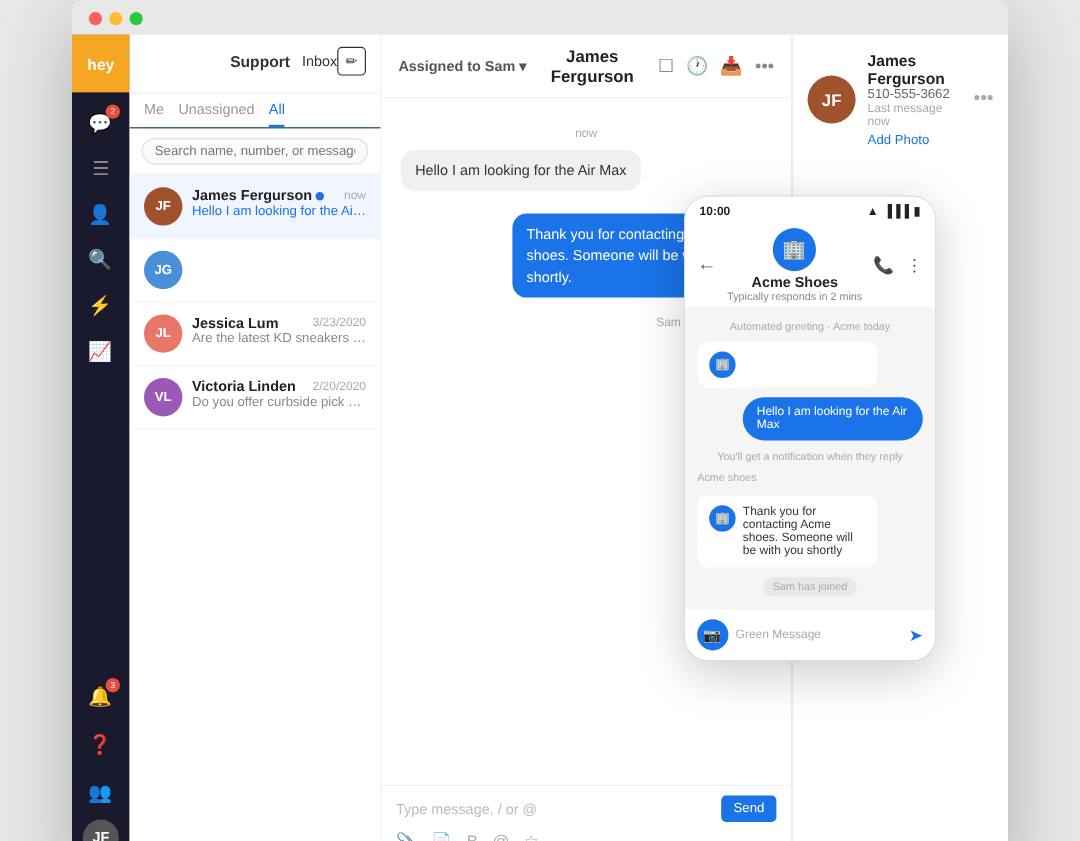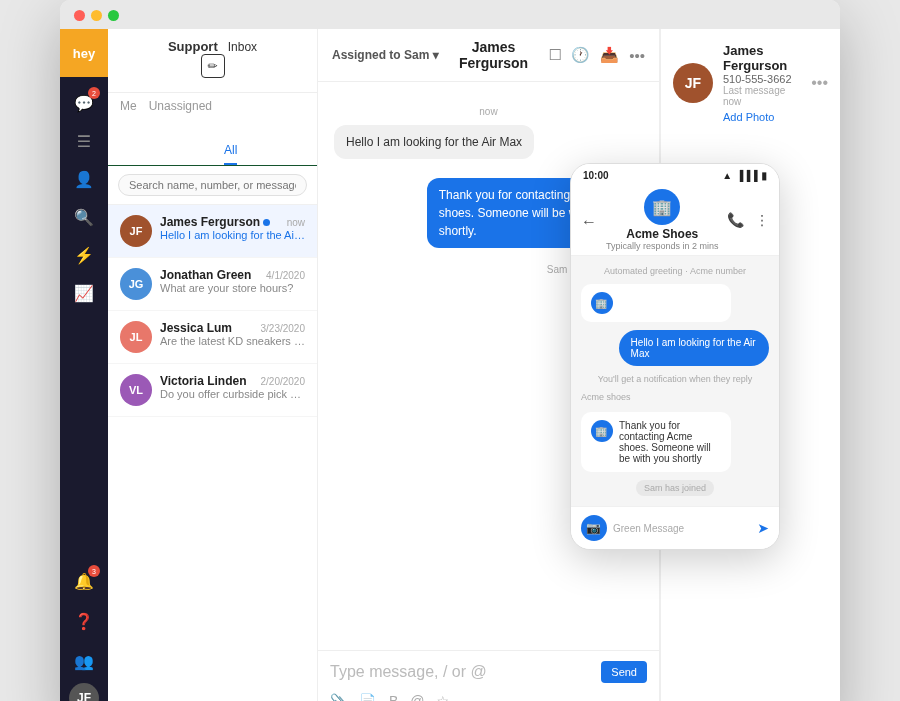--- a/index.html
+++ b/index.html
@@ -117,21 +117,20 @@
     }
     .conv-header {
       padding: 10px 12px 6px;
       border-bottom: 1px solid #eee;
     }
     .conv-header-top {
       display: flex;
       align-items: center;
       justify-content: flex-end;
       margin-bottom: 8px;
-      flex-direction: column;
     }
     .support-label {
       font-size: 13px;
       font-weight: 600;
       color: #333;
     }
     .inbox-btn {
       font-size: 12px;
       color: #333;
       font-weight: 500;
@@ -153,21 +152,20 @@
     .conv-tab {
       font-size: 12px;
       color: #999;
       padding-bottom: 6px;
       cursor: pointer;
       border-bottom: 2px solid transparent;
     }
     .conv-tab.active {
       color: #1a73e8;
       border-bottom: 2px solid #1a73e8;
-      margin-top: 44px;
     }
     .conv-search {
       padding: 8px 10px;
       border-bottom: 1px solid #f0f0f0;
     }
     .conv-search input {
       width: 100%;
       border: 1px solid #e0e0e0;
       border-radius: 16px;
       padding: 4px 10px;
@@ -314,21 +312,21 @@
     }
     .chat-input-row {
       display: flex;
       align-items: center;
       gap: 6px;
     }
     .chat-input {
       flex: 1;
       border: none;
       outline: none;
-      font-size: 16px;
+      font-size: 12px;
       color: #333;
       background: transparent;
       padding: 4px 0;
     }
     .chat-input::placeholder { color: #bbb; }
     .send-btn {
       background: #1a73e8;
       color: #fff;
       border: none;
       border-radius: 4px;
@@ -620,27 +618,20 @@
                   <span class="online-dot"></span>
                 </span>
                 <span class="conv-time">now</span>
               </div>
               <div class="conv-preview highlight">Hello I am looking for the Air Max</div>
             </div>
           </div>
 
           <div class="conv-item">
             <div class="conv-avatar" style="background:#4a90d9;">JG</div>
-            <div class="conv-info">
-              <div class="conv-name-row">
-                <span class="conv-name">Jonathan Green</span>
-                <span class="conv-time">4/1/2020</span>
-              </div>
-              <div class="conv-preview">What are your store hours?</div>
-            </div>
           </div>
 
           <div class="conv-item">
             <div class="conv-avatar" style="background:#e8776a;">JL</div>
             <div class="conv-info">
               <div class="conv-name-row">
                 <span class="conv-name">Jessica Lum</span>
                 <span class="conv-time">3/23/2020</span>
               </div>
               <div class="conv-preview">Are the latest KD sneakers in?</div>
@@ -738,21 +729,21 @@
           <div class="phone-biz-name">Acme Shoes</div>
           <div class="phone-biz-sub">Typically responds in 2 mins</div>
         </div>
         <div class="phone-header-actions">
           <span>📞</span>
           <span>⋮</span>
         </div>
       </div>
 
       <div class="phone-messages">
-        <div class="phone-auto-label">Automated greeting · Acme number</div>
+        <div class="phone-auto-label">Automated greeting · Acme today</div>
 
         <div class="phone-msg-incoming">
           <div class="phone-msg-icon">🏢</div>
         </div>
 
         <div class="phone-msg-outgoing">Hello I am looking for the Air Max</div>
 
         <div class="phone-notification">You'll get a notification when they reply</div>
 
         <div class="phone-acme-label">Acme shoes</div>

